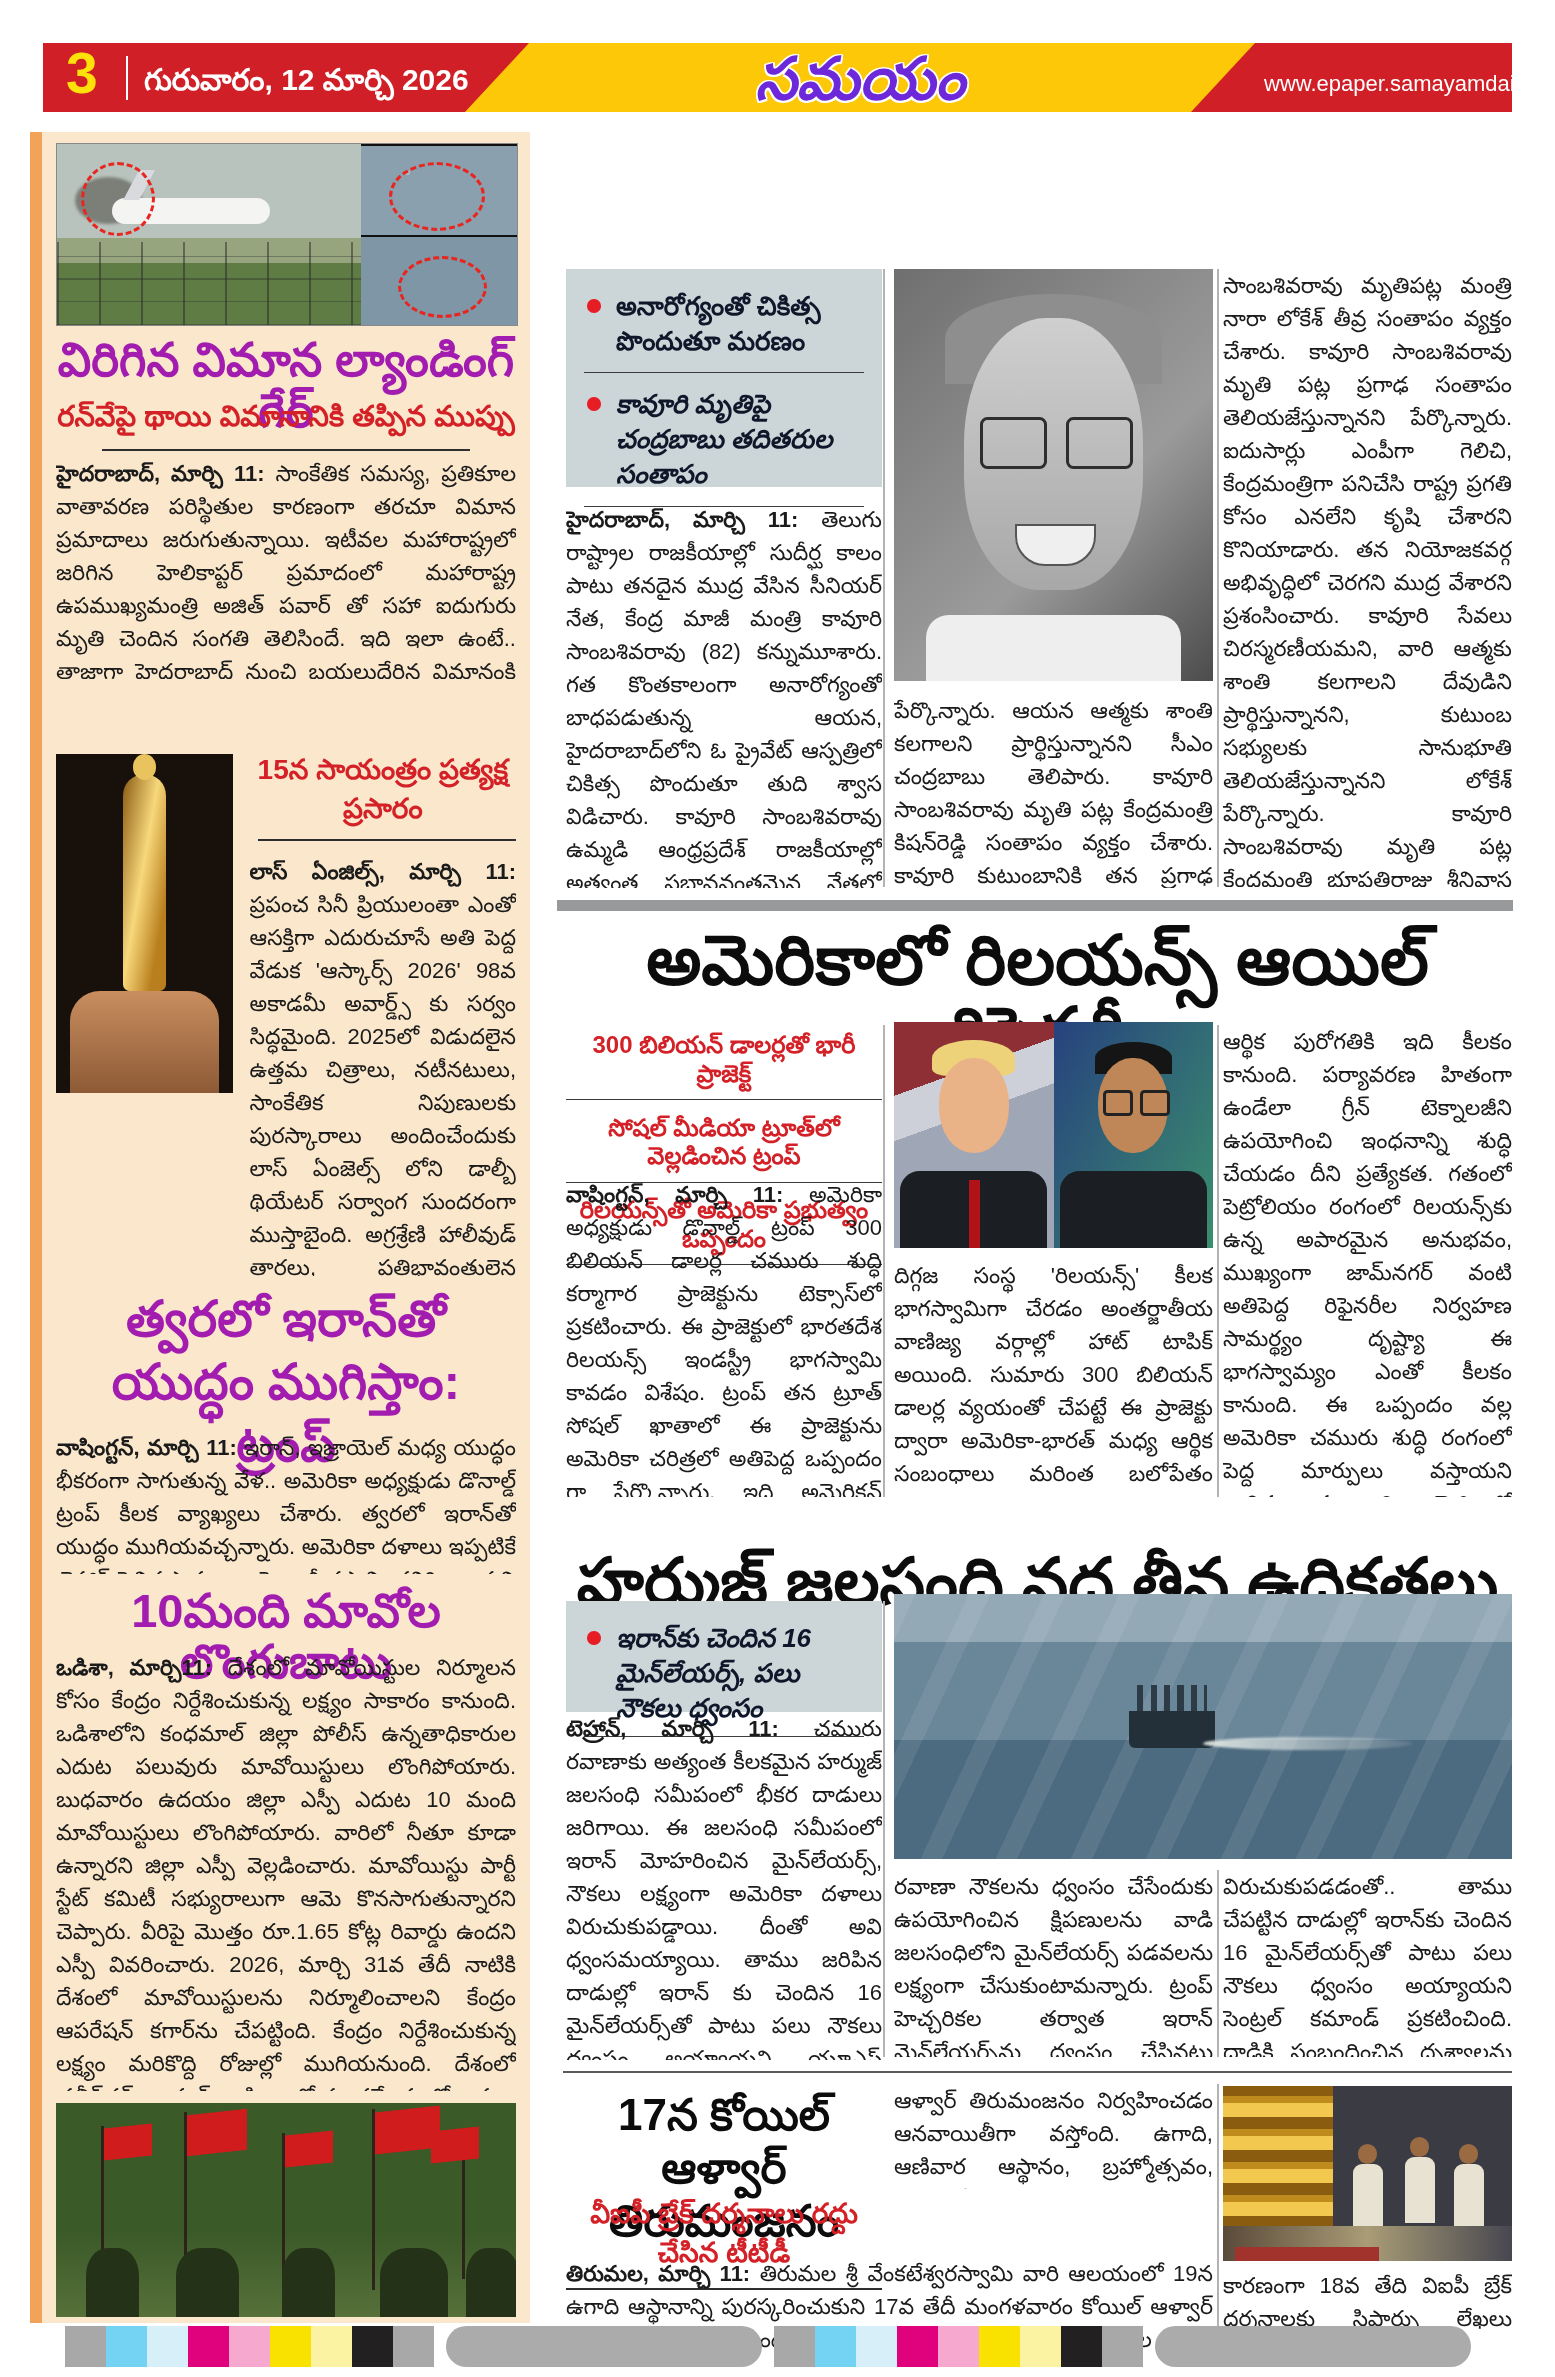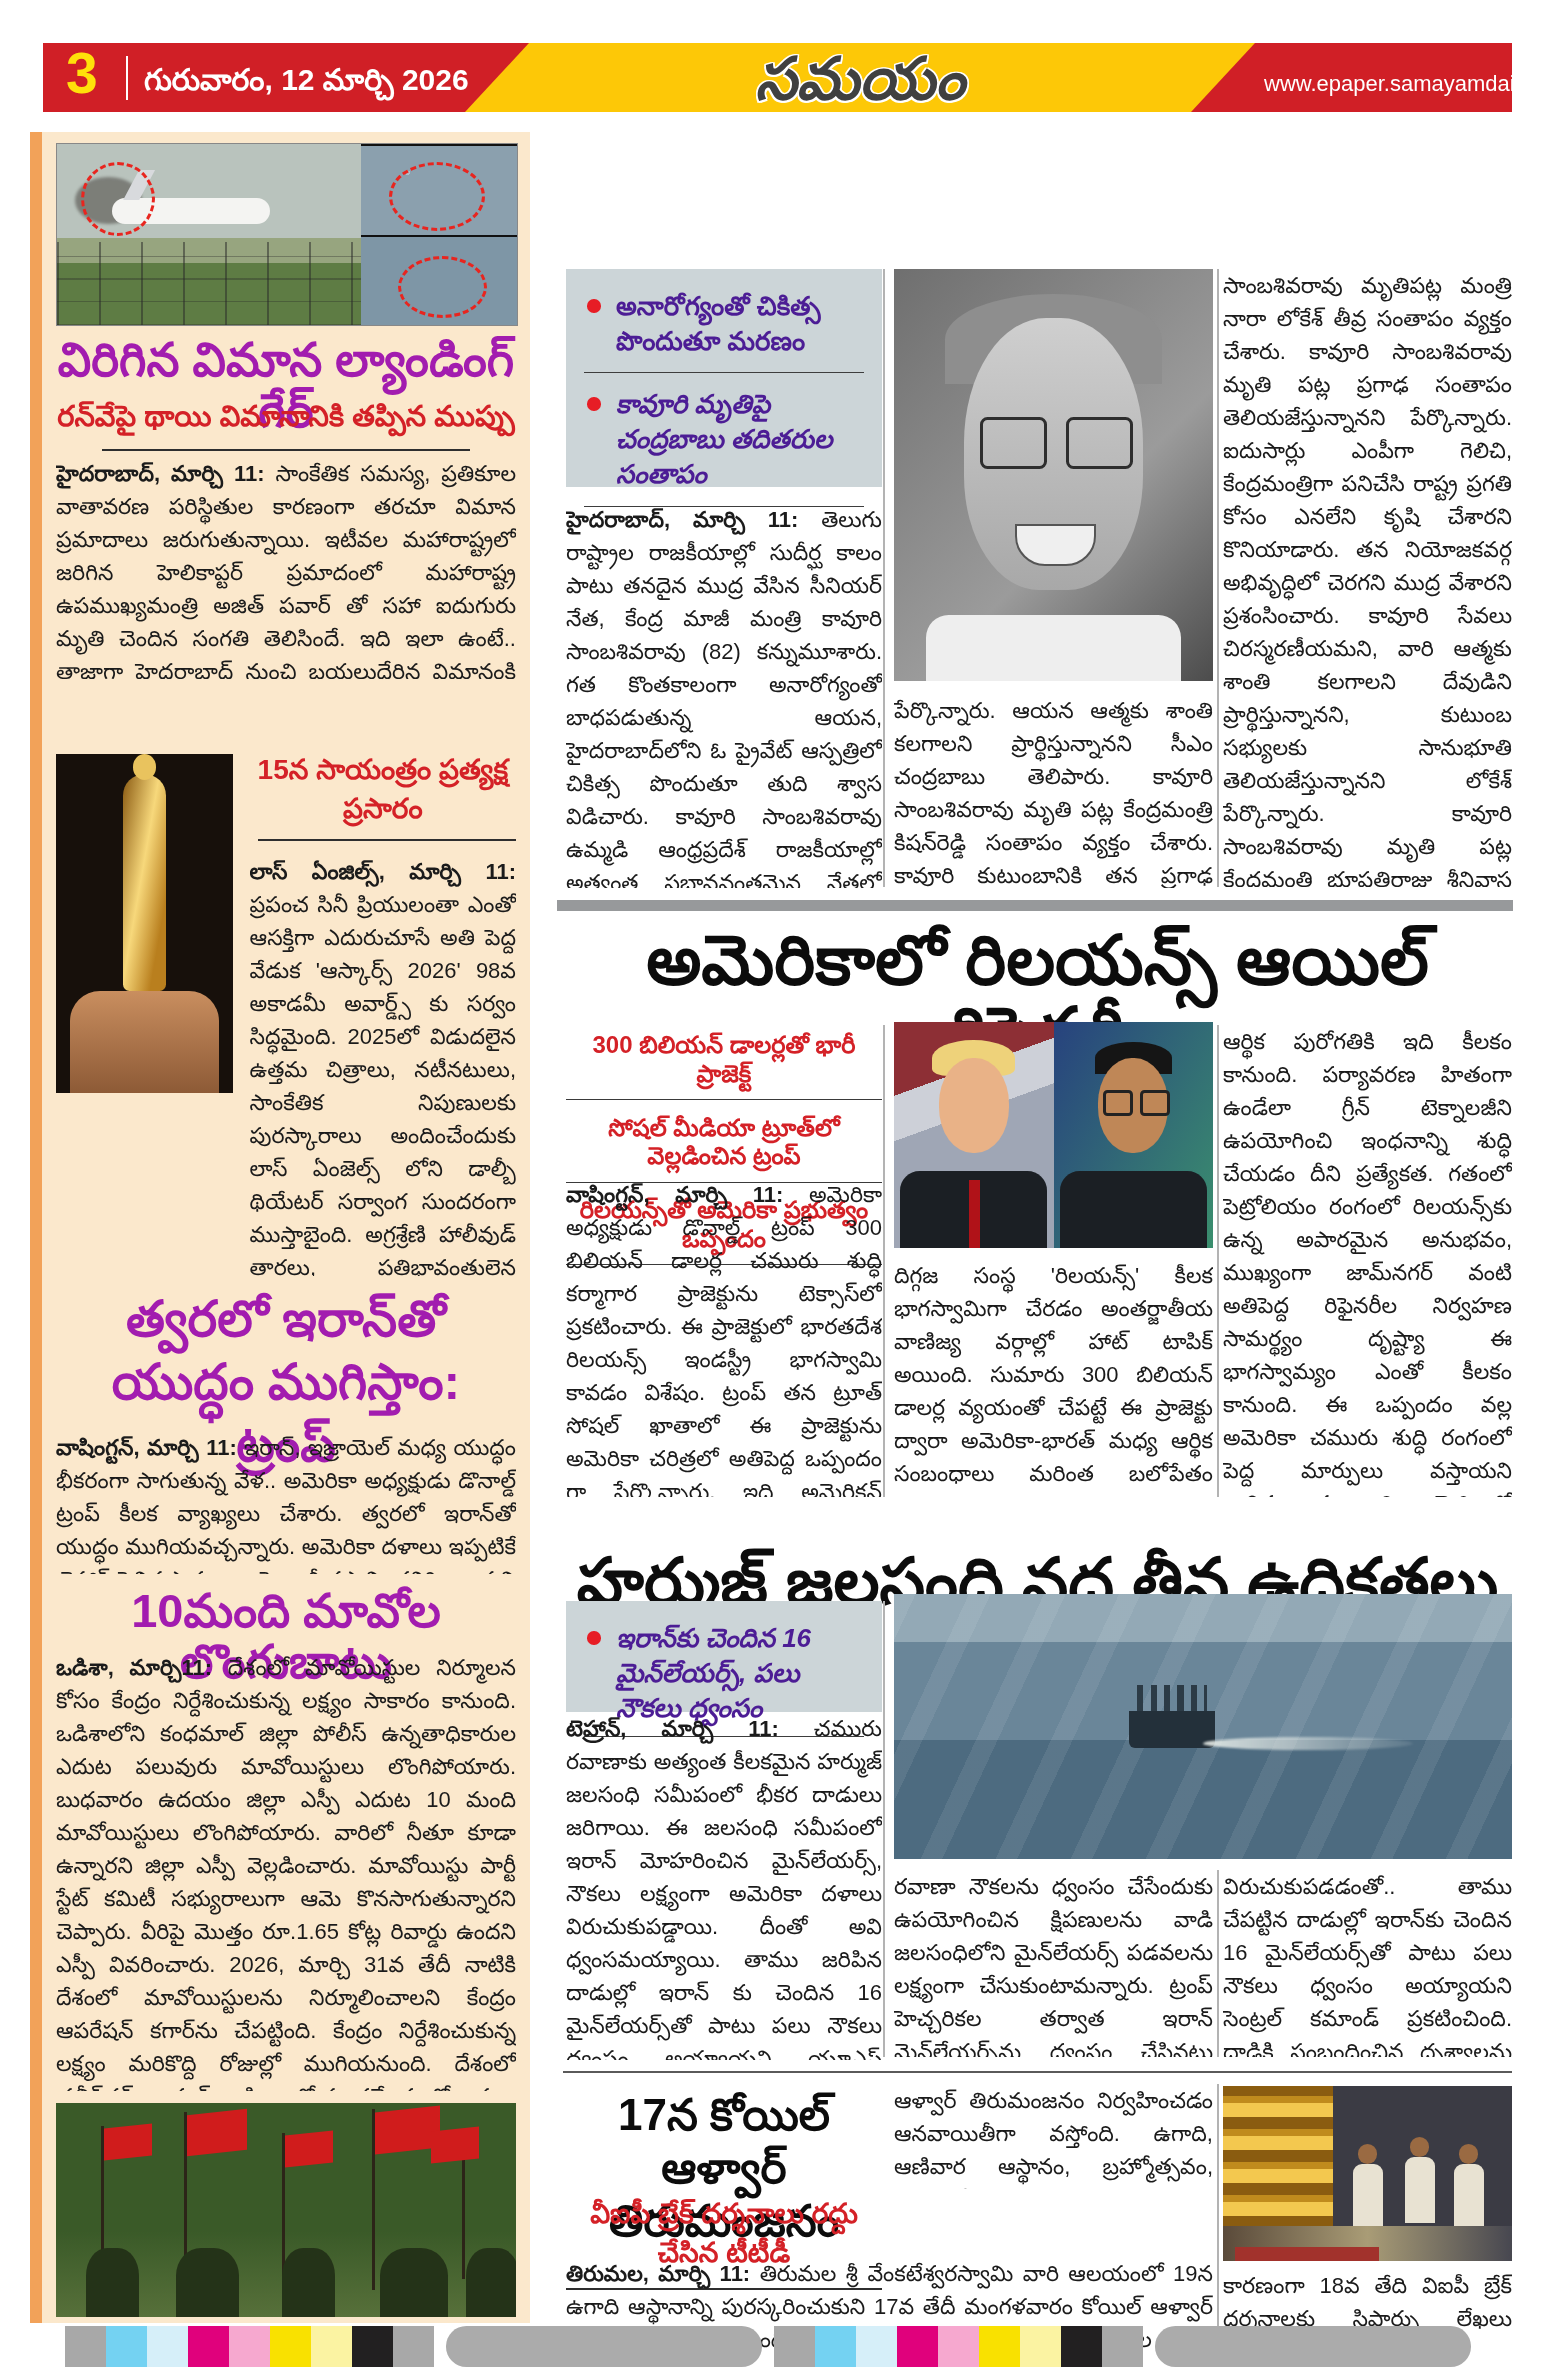--- a/index.html
+++ b/index.html
@@ -7,21 +7,21 @@
         font-family:"Liberation Sans","DejaVu Sans",sans-serif;}
   .abs{position:absolute;}
   
   .hdr-red{position:absolute;left:43px;top:43px;width:1469px;height:69px;background:#d01f26;}
   .hdr-yellow{position:absolute;left:465px;top:43px;width:790px;height:69px;background:#fdc807;
       clip-path:polygon(64px 0,100% 0,calc(100% - 64px) 100%,0 100%);}
   .pagenum{position:absolute;left:66px;top:45px;font-size:57px;font-weight:900;color:#ffe10a;line-height:1;}
   .hdr-vline{position:absolute;left:126px;top:56px;width:2.3px;height:44px;background:#ffffff;}
   .hdr-date{position:absolute;left:144px;top:63px;font-size:30px;font-weight:800;color:#ffffff;}
   .masthead{position:absolute;left:465px;top:50px;width:790px;text-align:center;font-size:59px;font-weight:900;
-      font-style:italic;color:#404040;line-height:1;
+      font-style:italic;color:#6d28d9;line-height:1;
       text-shadow:1.5px 0 #fff,-1.5px 0 #fff,0 1.5px #fff,0 -1.5px #fff,1.5px 1.5px #fff,-1.5px -1.5px #fff,1.5px -1.5px #fff,-1.5px 1.5px #fff;}
   .website{position:absolute;left:1264px;top:71px;width:241px;text-align:center;font-size:22px;color:#ffffff;text-decoration:none;}
   
   .rail{position:absolute;left:30px;top:132px;width:12px;height:2191px;background:#f2a259;}
   .leftbg{position:absolute;left:42px;top:132px;width:488px;height:2191px;background:#fbe8cc;}
   .lhead{position:absolute;left:56px;width:460px;text-align:center;font-weight:900;color:#a21caf;line-height:1.08;}
   .redsub{position:absolute;left:56px;width:460px;text-align:center;color:#d42127;font-weight:800;}
   .redsub::after{content:"";display:block;width:80%;margin:9px auto 0;border-bottom:2.3px solid #2e2e2e;}
   .btxt{font-size:22px;line-height:1.5;text-align:justify;color:#1b1b1b;overflow:hidden;}
   .lbody{position:absolute;left:56px;width:460px;}
@@ -77,21 +77,21 @@
   .temple-photo{left:1223px;top:2086px;width:289px;height:175px;background:#3b3b44;}
   .tp-pillar{position:absolute;left:0;top:0;width:38%;height:100%;
       background:repeating-linear-gradient(0deg,#8a5c10 0 12px,#f3c84f 12px 25.6px,#c08b1d 25.6px 33px);}
   .tp-floor{position:absolute;left:0;bottom:0;width:100%;height:20%;background:linear-gradient(90deg,#5a4a3a,#a99c76 50%,#474750);}
   .tp-fig{position:absolute;bottom:18%;width:30px;height:66px;background:#e8e2d2;border-radius:9px 9px 0 0;}
   .tp-fig::before{content:"";position:absolute;left:4.5px;top:-19.6px;width:19.6px;height:19.6px;border-radius:50%;background:#9a6a42;}
   .tp-carpet{position:absolute;left:4%;bottom:0;width:50%;height:8%;background:#a2322c;}
   
   .mainhead{position:absolute;font-weight:900;color:#0c0c0c;line-height:1.05;}
   .graybox{position:absolute;background:#ccd5d8;padding:19.6px 18px;}
-  .bitem{position:relative;padding-left:32px;font-size:26px;font-weight:800;color:#4c1d95;line-height:1.35;
+  .bitem{position:relative;padding-left:32px;font-size:26px;font-weight:800;color:#0f172a;line-height:1.35;
       border-bottom:1.5px solid #3d3d3d;padding-bottom:13.5px;margin-bottom:13.5px;}
   .bitem:last-child{margin-bottom:8px;font-style:italic;}
   .dot{position:absolute;left:3px;top:10.5px;width:13.5px;height:13.5px;border-radius:50%;background:#e71d25;}
   .rbitem{color:#d42127;font-weight:800;font-size:24px;text-align:center;line-height:1.2;
       border-bottom:1.5px solid #3a3a3a;padding:6px 0 10.5px;margin-bottom:7.5px;}
   .vrule{position:absolute;width:1.5px;background:#b3b3b3;}
   .divider{position:absolute;left:557px;width:956px;height:10.5px;background:#97999b;}
   .hrule{position:absolute;height:1.5px;background:#5a5a5a;}
   
   .calbar{position:absolute;left:65px;top:2326px;width:1429px;height:41px;display:flex;align-items:center;gap:12px;}

